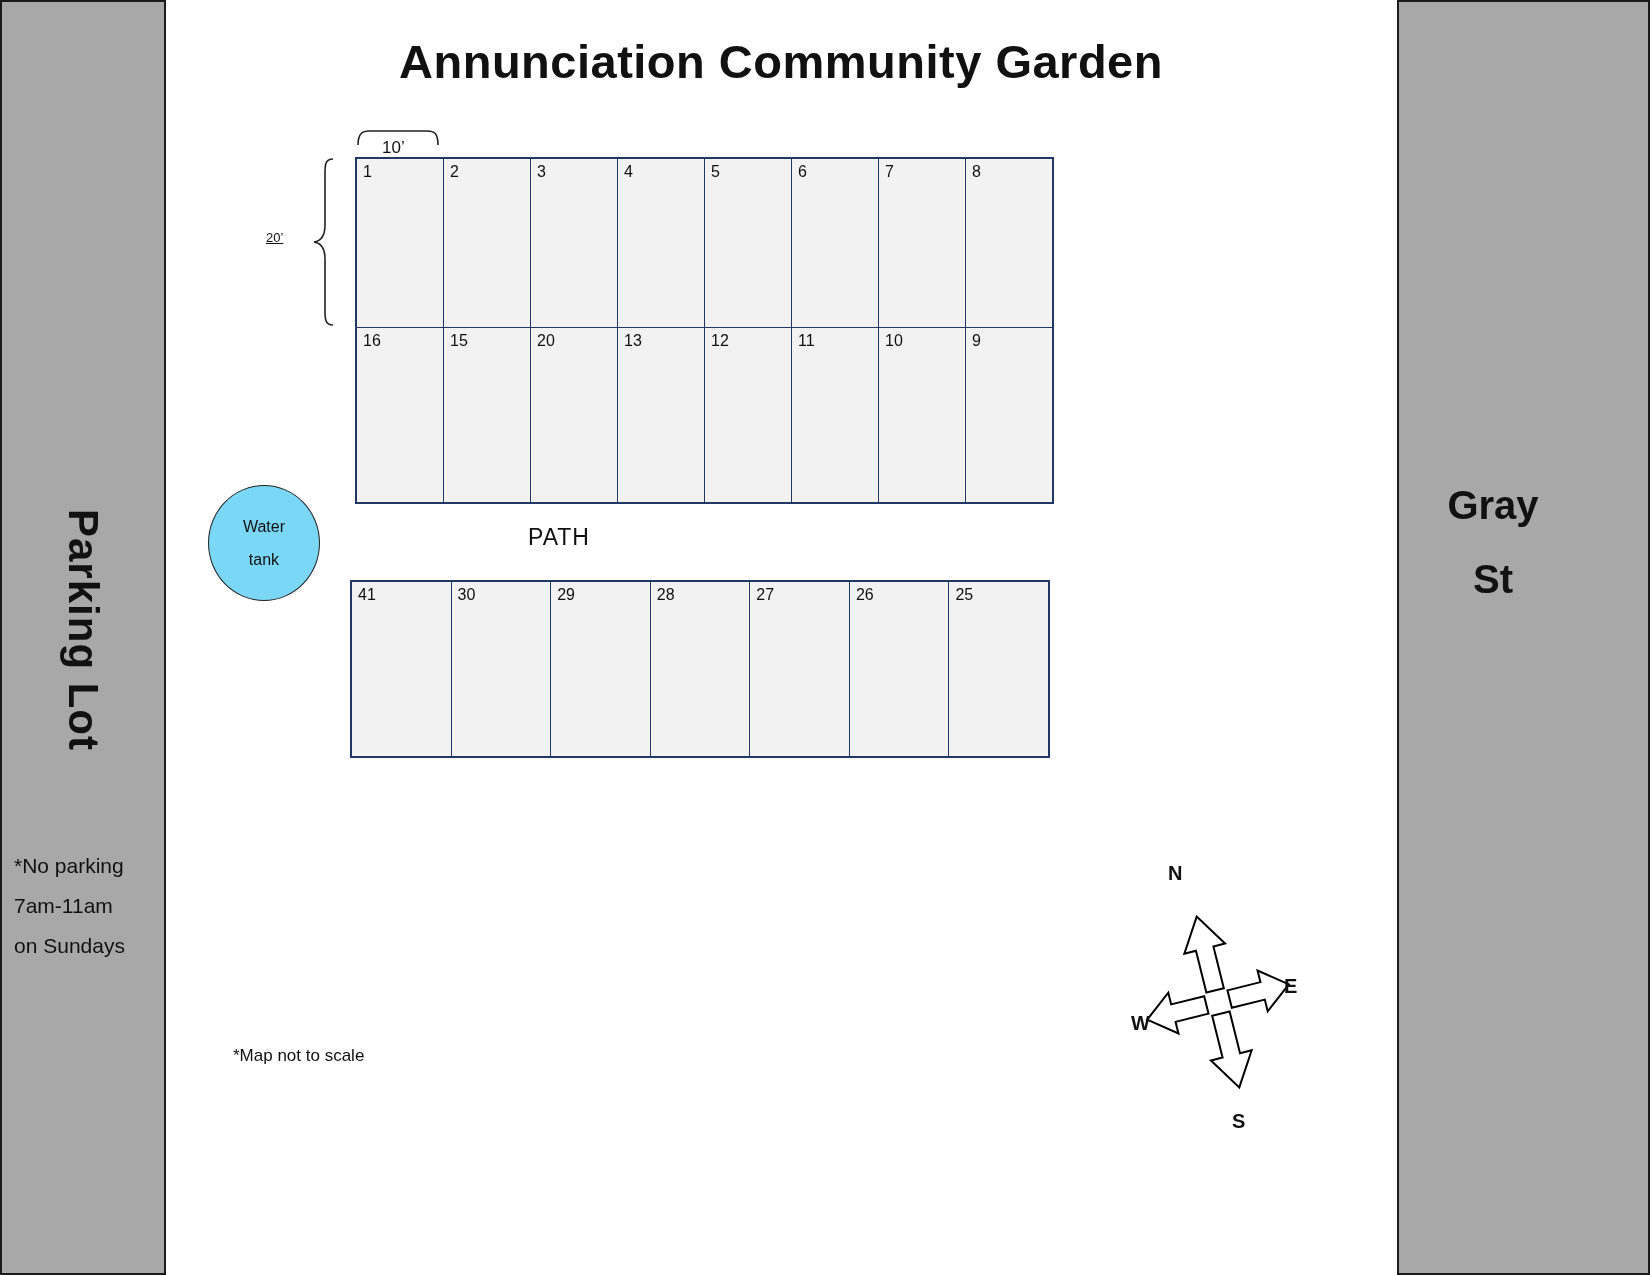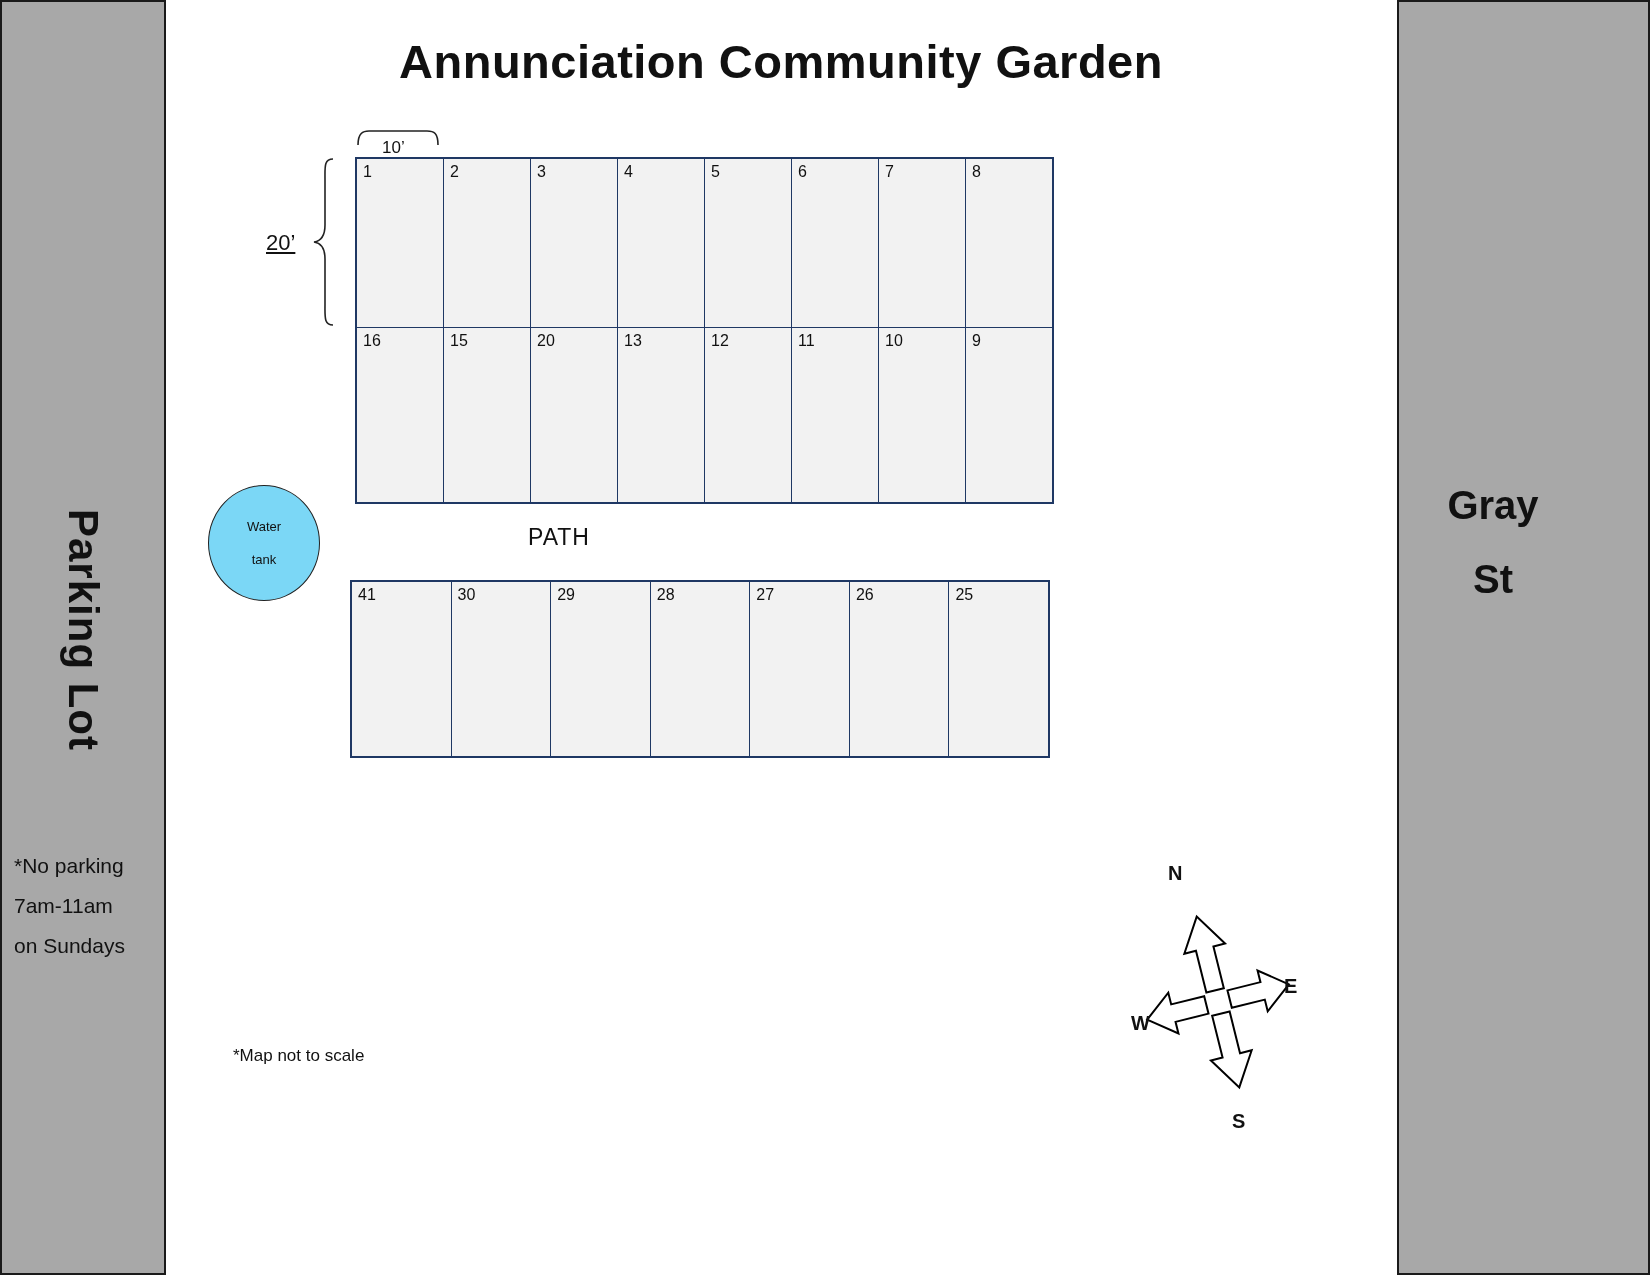--- a/index.html
+++ b/index.html
@@ -75,28 +75,28 @@
   .plot + .plot{border-left:1.5px solid var(--plot_border,#1f3864);}
 
   
   #water-tank{
     left:208px;top:485px;width:110px;height:114px;
     background:var(--water,#7bd7f6);
     border:1.6px solid #222;
     border-radius:50%;
     display:flex;align-items:center;justify-content:center;
     text-align:center;
-    font-size:13px;line-height:33px;
+    font-size:16px;line-height:33px;
   }
 
   
   #path-label{left:528px;top:524px;font-size:23px;letter-spacing:1px;}
   #footnote{left:233px;top:1046px;font-size:17px;}
   #dim-width-label{left:382px;top:102px;font-size:17px;margin-top:36px;}
-  #dim-depth-label{left:266px;top:230px;font-size:22px;text-decoration:underline;}
+  #dim-depth-label{left:266px;top:230px;font-size:13px;text-decoration:underline;}
 
   .compass-label{position:absolute;font-size:20px;font-weight:bold;}
   #compass-n{left:1168px;top:862px;}
   #compass-e{left:1284px;top:975px;}
   #compass-w{left:1131px;top:1012px;}
   #compass-s{left:1232px;top:1110px;}
 
   svg{display:block;}
 </style>
 </head>

